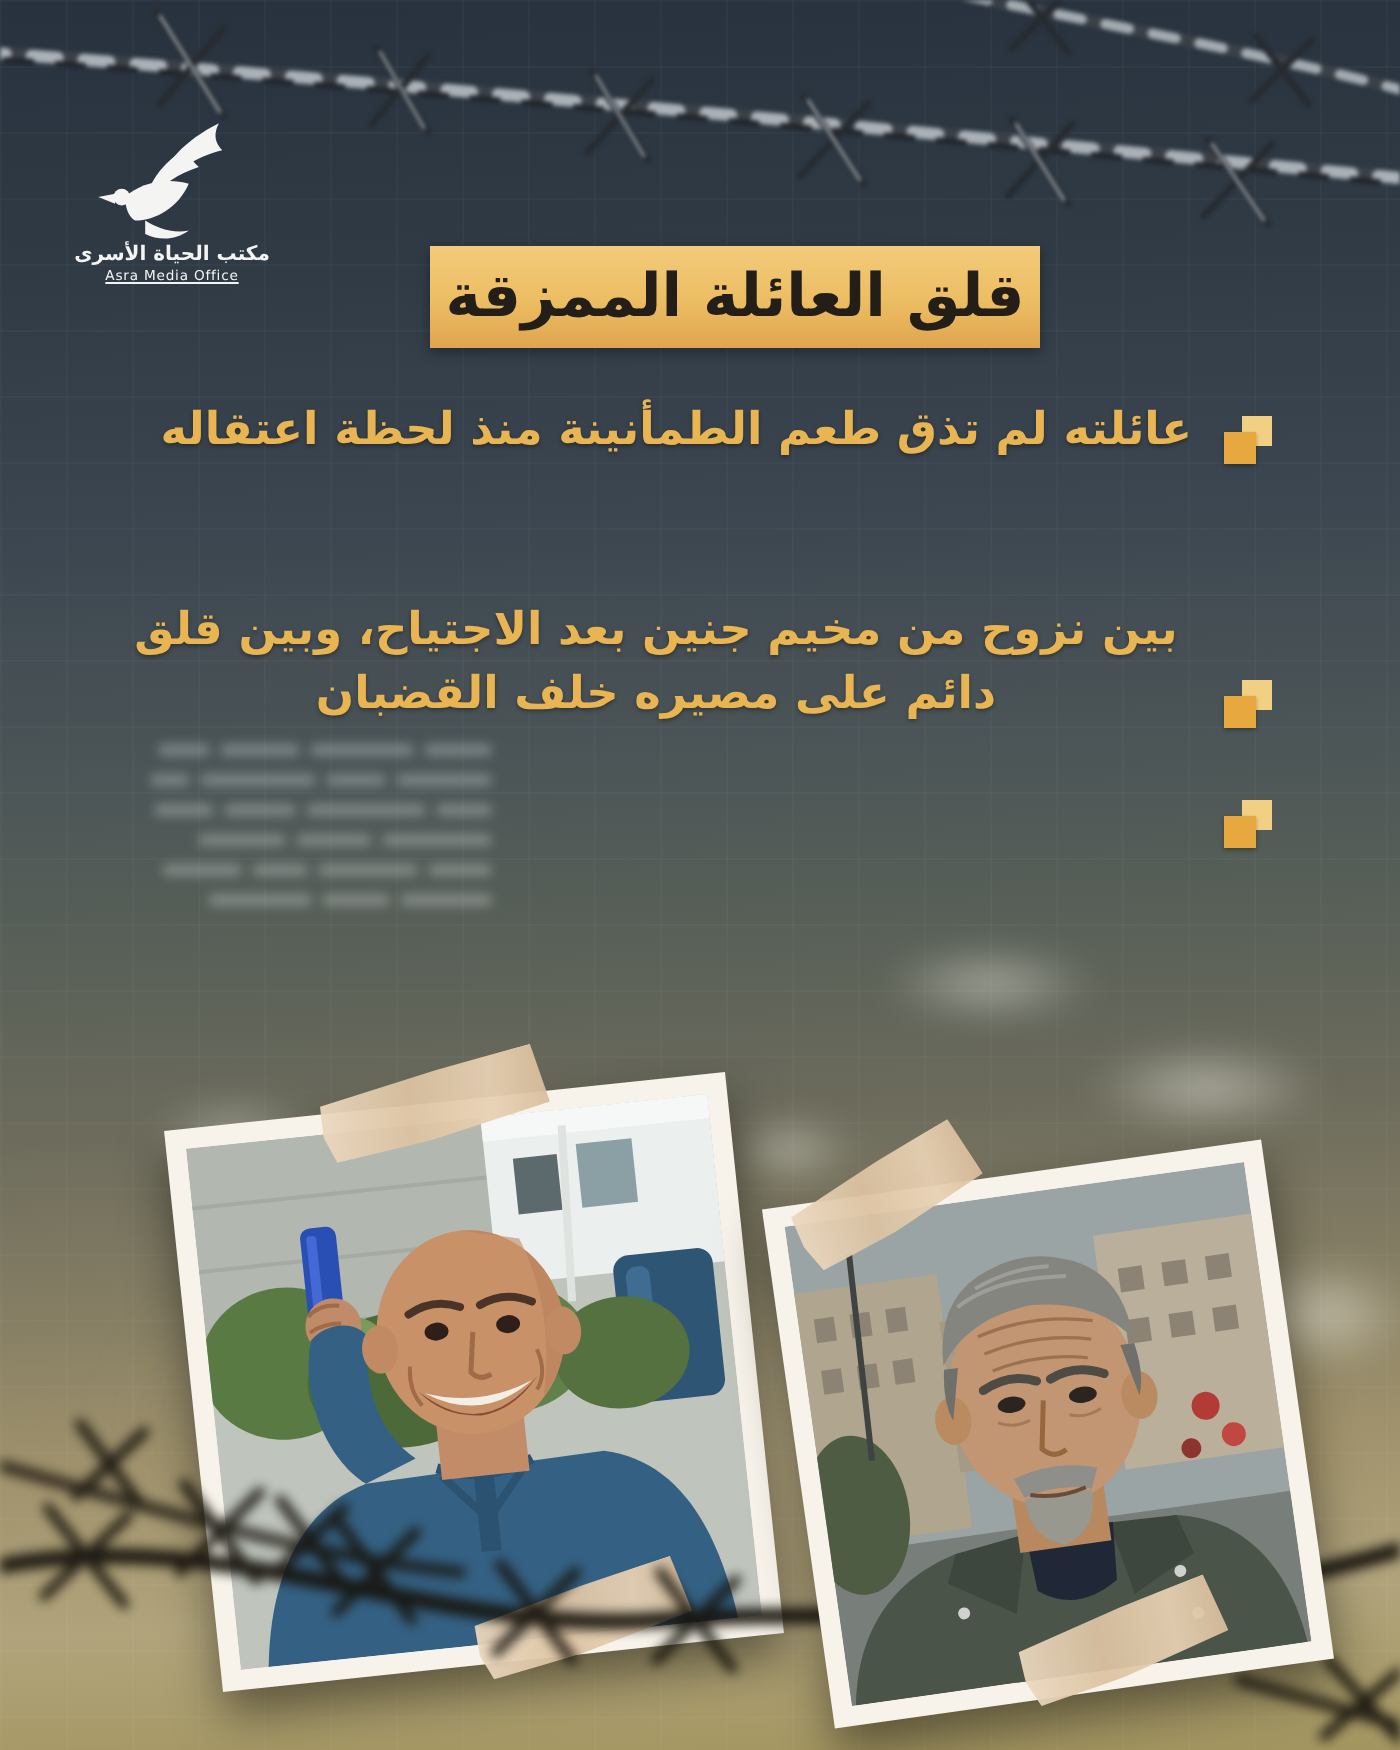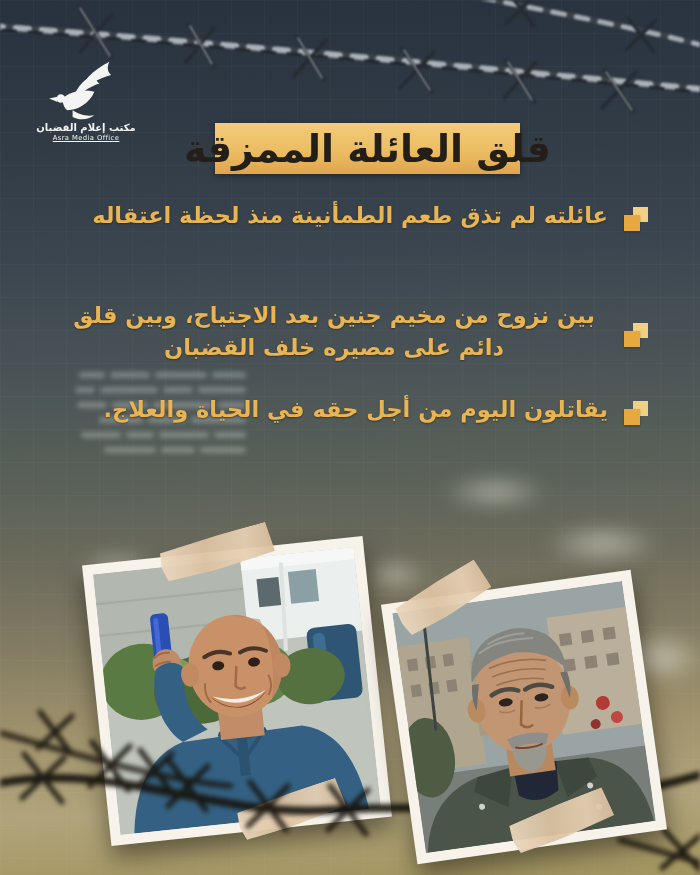--- a/index.html
+++ b/index.html
@@ -24,23 +24,23 @@
   
   .logo{position:absolute;z-index:7;left:28px;top:60px;width:116px;text-align:center;color:#f4f5f2;}
   .logo svg{display:block;margin:0 auto;}
   .logo-ar{font-size:10px;font-weight:bold;line-height:1.15;}
   .logo-en{font-size:6.8px;letter-spacing:.4px;line-height:1.2;text-decoration:underline;}
   
   .title-box{position:absolute;z-index:7;left:215px;top:123px;width:305px;height:51px;
     display:flex;align-items:center;justify-content:center;direction:rtl;
     background:linear-gradient(180deg,#f3cb7c 0%,#ecbd62 55%,#dfa54e 100%);
     box-shadow:0 2px 6px rgba(0,0,0,.35);}
-  .title-text{font-size:38px;font-weight:bold;color:#241e19;white-space:nowrap;}
-  
-  .bullet{position:absolute;z-index:7;right:52px;left:60px;display:flex;direction:rtl;gap:16px;align-items:center;}
+  .title-text{font-size:30px;font-weight:bold;color:#241e19;white-space:nowrap;}
+  
+  .bullet{position:absolute;z-index:7;right:64px;left:60px;display:flex;direction:rtl;gap:16px;align-items:flex-end;}
   .b1{top:200px;} .b2{top:288px;margin-top:12px;} .b3{top:394px;}
   .sq-icon{position:relative;flex:0 0 auto;width:24px;height:24px;margin-top:6px;}
   .sq-icon .back{position:absolute;right:0;top:0;width:15px;height:15px;background:#f2d083;}
   .sq-icon .front{position:absolute;left:0;bottom:0;width:16px;height:16px;background:#e7a83f;box-shadow:0 1px 2px rgba(0,0,0,.3);}
   .bullet-text{color:#e9b452;font-size:22.5px;font-weight:bold;line-height:1.42;text-align:right;
     text-shadow:0 1px 2px rgba(0,0,0,.35);}
   .b2 .bullet-text{text-align:center;}
   
   .photo{position:absolute;background:#f7f3ea;padding:10px;box-shadow:0 12px 24px rgba(15,15,10,.5);}
   .photo-left{z-index:5;left:96px;top:550px;width:262px;height:262px;transform:rotate(-6deg);}
@@ -134,21 +134,21 @@
     <svg width="84" height="62" viewBox="0 0 100 74">
       <g fill="#f4f5f2">
         <path d="M78,2 C58,12 44,26 40,44 C52,30 64,22 80,18 C74,12 76,6 78,2 Z"></path>
         <path d="M60,16 C46,24 36,36 34,50 C44,38 54,32 66,28 C61,24 60,20 60,16 Z"></path>
         <path d="M22,46 C30,38 46,34 60,38 C54,52 40,60 28,60 C24,58 22,52 22,46 Z"></path>
         <circle cx="20" cy="46" r="5"></circle>
         <path d="M16,44 L6,46 L16,50 Z"></path>
         <path d="M34,60 C40,64 50,68 60,66 C52,72 42,72 34,68 Z"></path>
       </g>
     </svg>
-    <div class="logo-ar">مكتب إعلام القضبان</div>
+    <div class="logo-ar">مكتب الحياة الأسرى</div>
     <div class="logo-en">Asra Media Office</div>
   </div>
 
   <div class="title-box">
     <span class="title-text">قلق العائلة الممزقة</span>
   </div>
 
   <div class="bullet b1">
     <span class="sq-icon">
         <span class="back"></span>
@@ -161,21 +161,20 @@
         <span class="back"></span>
         <span class="front"></span>
       </span>
     <span class="bullet-text">بين نزوح من مخيم جنين بعد الاجتياح، وبين قلق دائم على مصيره خلف القضبان</span>
   </div>
   <div class="bullet b3">
     <span class="sq-icon">
         <span class="back"></span>
         <span class="front"></span>
       </span>
-    <span class="bullet-text">يقاتلون اليوم من أجل حقه في الحياة والعلاج.</span>
   </div>
 
   <div class="photo photo-left">
     <svg width="262" height="262" viewBox="0 0 262 262">
       <rect width="262" height="262" fill="#bfc5bd"></rect>
       <rect x="0" y="0" width="165" height="118" fill="#b2b7af"></rect>
       <g stroke="#a5aaa2" stroke-width="2">
           <path d="M0,30 H160 M0,62 H160 M0,94 H160"></path>
         </g>
       <rect x="148" y="0" width="114" height="84" fill="#ebefee"></rect>

